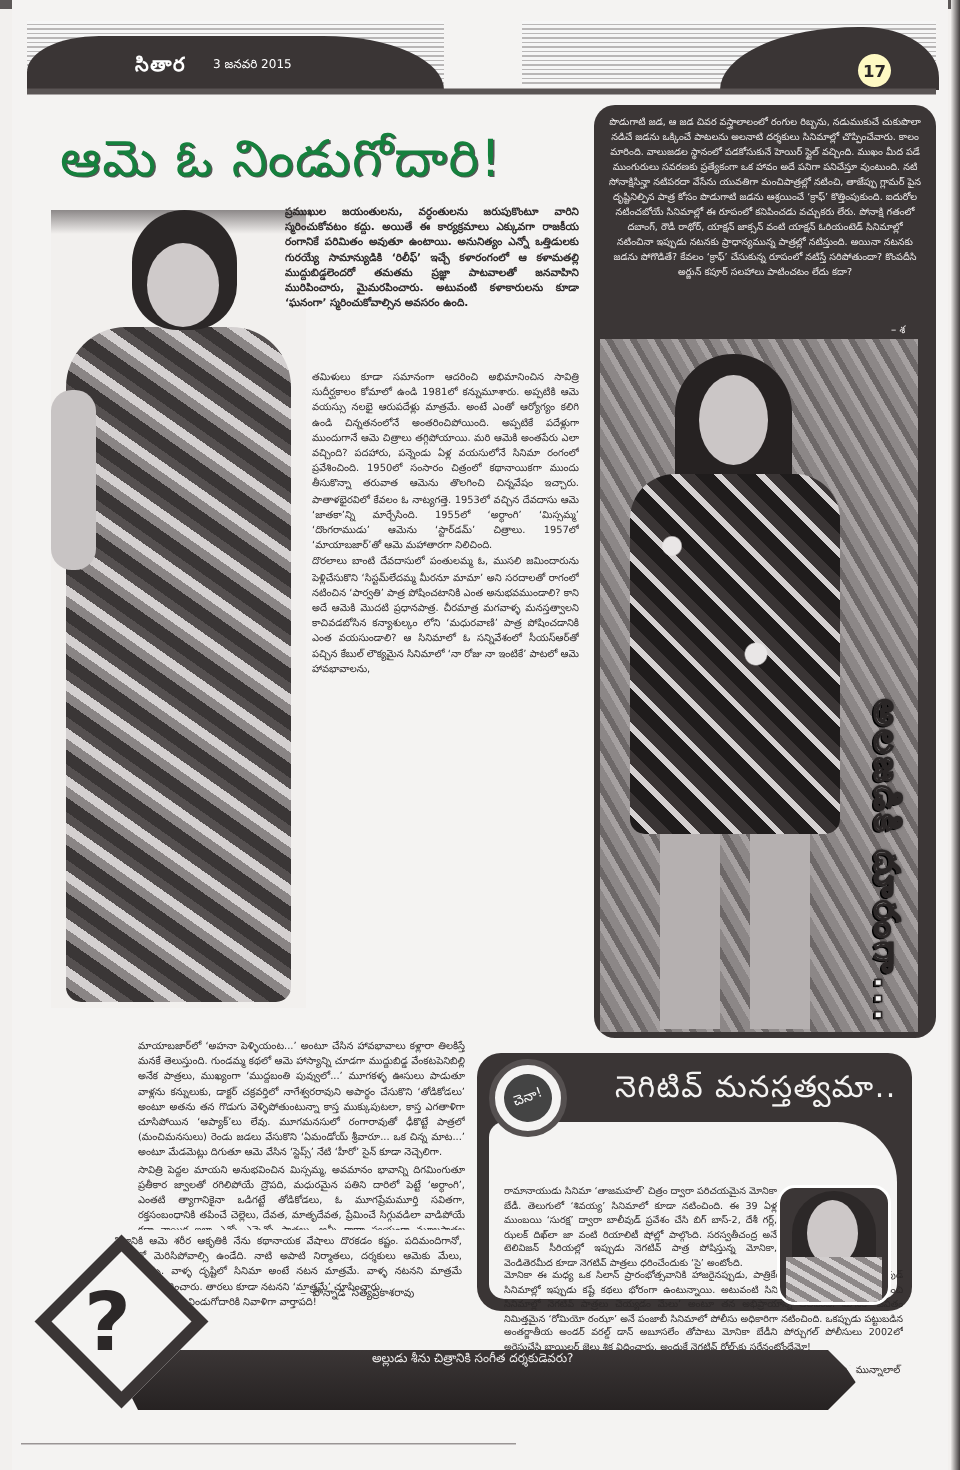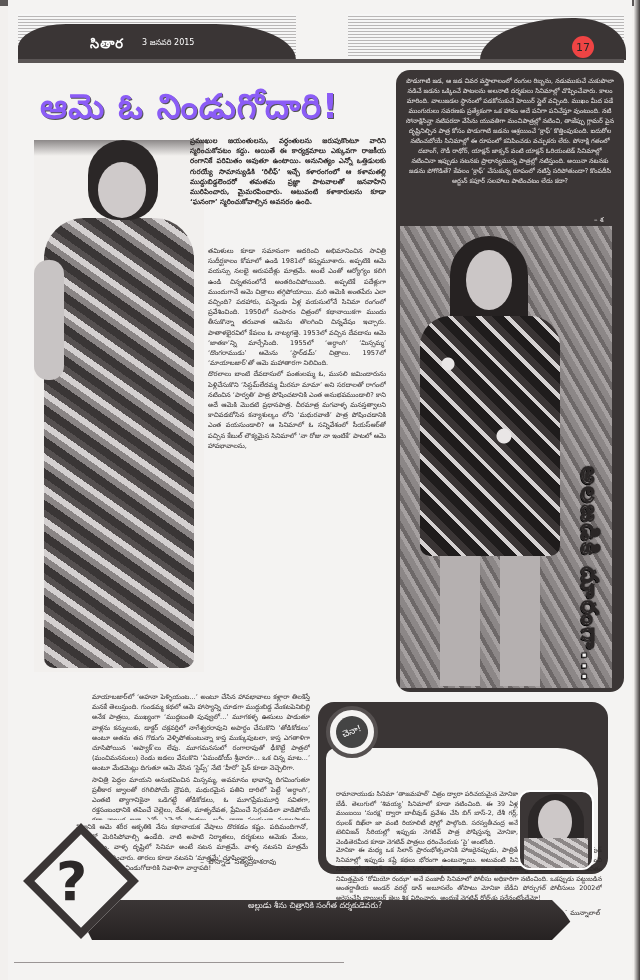--- a/index.html
+++ b/index.html
@@ -12,24 +12,24 @@
     background:repeating-linear-gradient(180deg,#f6f6f6 0 2px,#b9b7b7 2px 3px);}
   .hdr-left-wave{position:absolute;left:18px;top:24px;width:278px;height:36px;background:#3a3535;
     border-radius:120px 200px 0 0/60px 90px 0 0;}
   .hdr-right{position:absolute;left:348px;top:14px;width:276px;height:44px;
     background:repeating-linear-gradient(180deg,#f6f6f6 0 2px,#b9b7b7 2px 3px);}
   .hdr-right-wave{position:absolute;left:480px;top:18px;width:146px;height:42px;background:#3a3535;
     border-radius:110px 60px 0 0/50px 40px 0 0;}
   .hdr-rule{position:absolute;left:18px;top:59px;width:606px;height:4px;background:#5a5555;}
   .brand{position:absolute;left:90px;top:36px;color:#fff;font-weight:bold;font-size:13px;letter-spacing:1px;}
   .hdate{position:absolute;left:142px;top:38px;color:#fff;font-size:8px;}
-  .pageno{position:absolute;left:572px;top:36px;width:22px;height:22px;border-radius:50%;background:#ef4444;
-    color:#2a2626;font-weight:normal;font-size:11px;display:flex;align-items:center;justify-content:center;}
+  .pageno{position:absolute;left:572px;top:36px;width:22px;height:22px;border-radius:50%;background:#fef9c3;
+    color:#2a2626;font-weight:bold;font-size:11px;display:flex;align-items:center;justify-content:center;}
   
-  .headline{position:absolute;left:40px;top:86px;width:350px;font-size:34px;font-weight:bold;color:#8b5cf6;
+  .headline{position:absolute;left:40px;top:86px;width:350px;font-size:34px;font-weight:normal;color:#15803d;
     letter-spacing:1px;text-shadow:1px 1px 0 #555;font-family:"DejaVu Sans",sans-serif;}
   
   .photo-left{position:absolute;left:34px;top:140px;width:170px;height:532px;
     background:linear-gradient(180deg,#8c8888 0,#f2f0ee 3%,#f2f0ee 100%);}
   .pl-head{position:absolute;left:54px;top:0;width:70px;height:80px;border-radius:35px 35px 30px 30px;background:#2b2727;}
   .pl-face{position:absolute;left:64px;top:22px;width:48px;height:56px;border-radius:50%;background:#cfcaca;}
   .pl-body{position:absolute;left:10px;top:78px;width:150px;height:450px;border-radius:40px 40px 10px 10px;
     background:repeating-linear-gradient(35deg,#3a3636 0 8px,#8a8585 8px 14px,#d4d0d0 14px 20px,#555050 20px 26px);}
   .pl-arm{position:absolute;left:0;top:120px;width:30px;height:120px;background:#c8c4c4;border-radius:14px;}
   
@@ -126,20 +126,21 @@
   <div class="rbox-photo">
     <div class="rb-hair"></div>
     <div class="rb-face"></div>
     <div class="rb-dress"></div>
     <div class="rb-legs"></div>
     <div class="rb-vertical">అలజడికి దూరంగా...</div>
   </div>
 </div>
 
 <div class="nbox">
+  <div class="nbox-title">నెగిటివ్ మనస్తత్వమా..</div>
   <div class="nbox-inner">
     <div class="ntext" style="height:56px;overflow:hidden;">రామానాయుడు సినిమా ‘తాజమహల్’ చిత్రం ద్వారా పరిచయమైన మోనికా బేడీ. తెలుగులో ‘శివయ్య’ సినిమాలో కూడా నటించింది. ఈ 39 ఏళ్ల ముంబయి ‘సురక్ష’ ద్వారా బాలీవుడ్ ప్రవేశం చేసి బిగ్ బాస్-2, దేశీ గర్ల్, ఝలక్ దిఖ్‌లా జా వంటి రియాలిటీ షోల్లో పాల్గొంది. సరస్వతీచంద్ర అనే టెలివిజన్ సీరియల్లో ఇప్పుడు నెగటివ్ పాత్ర పోషిస్తున్న మోనికా, వెండితెరమీద కూడా నెగటివ్ పాత్రలు ధరించేందుకు ‘సై’ అంటోంది.</div>
     <div class="ntext2" style="height:58px;overflow:hidden;">మోనికా ఈ మధ్య ఒక సిలాన్ ప్రారంభోత్సవానికి హాజరైనప్పుడు, పాత్రికేయులతో మాట్లాడుతూ ‘బాలీవుడ్ సినిమాల్లో ఇప్పుడు కష్టే కథలు భోరంగా ఉంటున్నాయి. అటువంటి సినిమాల్లో వేషాలు వేసేకన్నా, మంచి సినిమాల్లో నెగటివ్ పాత్రలు చెయ్యడం మేలు’ అంటూ తన అభిప్రాయాన్ని తెలిపింది. మోనికా జీవితం నిమిత్తమైన ‘రోమియో రంఝా’ అనే పంజాబీ సినిమాలో పోలీసు అధికారిగా నటించింది. ఒకప్పుడు పట్టుబడిన అంతర్జాతీయ అండర్ వరల్డ్ డాన్ అబూసలేం తోపాటు మోనికా బేడీని పోర్చుగల్ పోలీసులు 2002లో అరెస్టుచేసి బాయిలర్ జైలు శిక్ష విధించారు. అందుకే నెగటివ్ రోల్స్‌కు సరేనంటోందేమో!</div>
     <div class="nphoto">
       <div class="nphoto-h"></div>
       <div class="nphoto-f"></div>
       <div class="nphoto-s"></div>
     </div>
   </div>
   <div class="nbadge">

